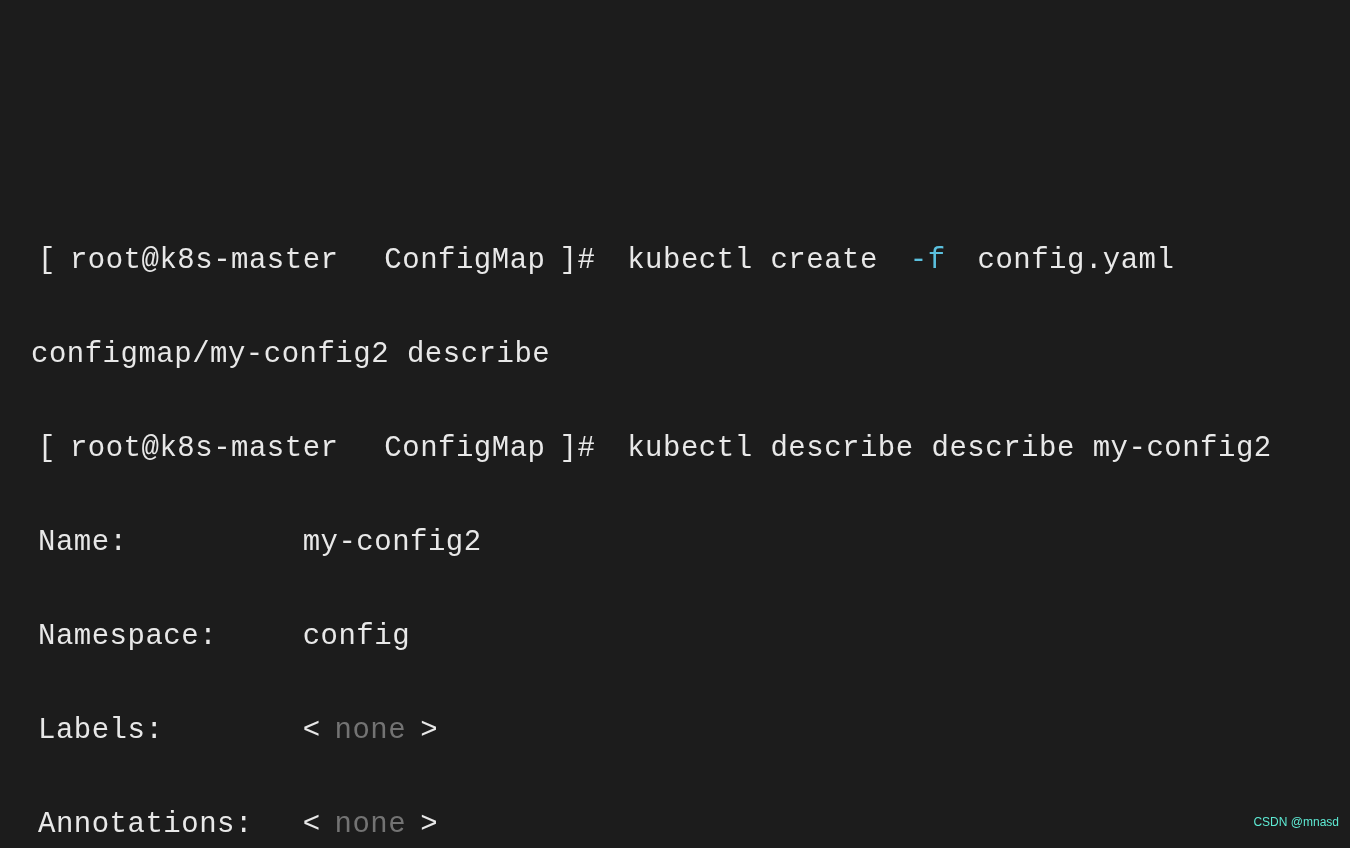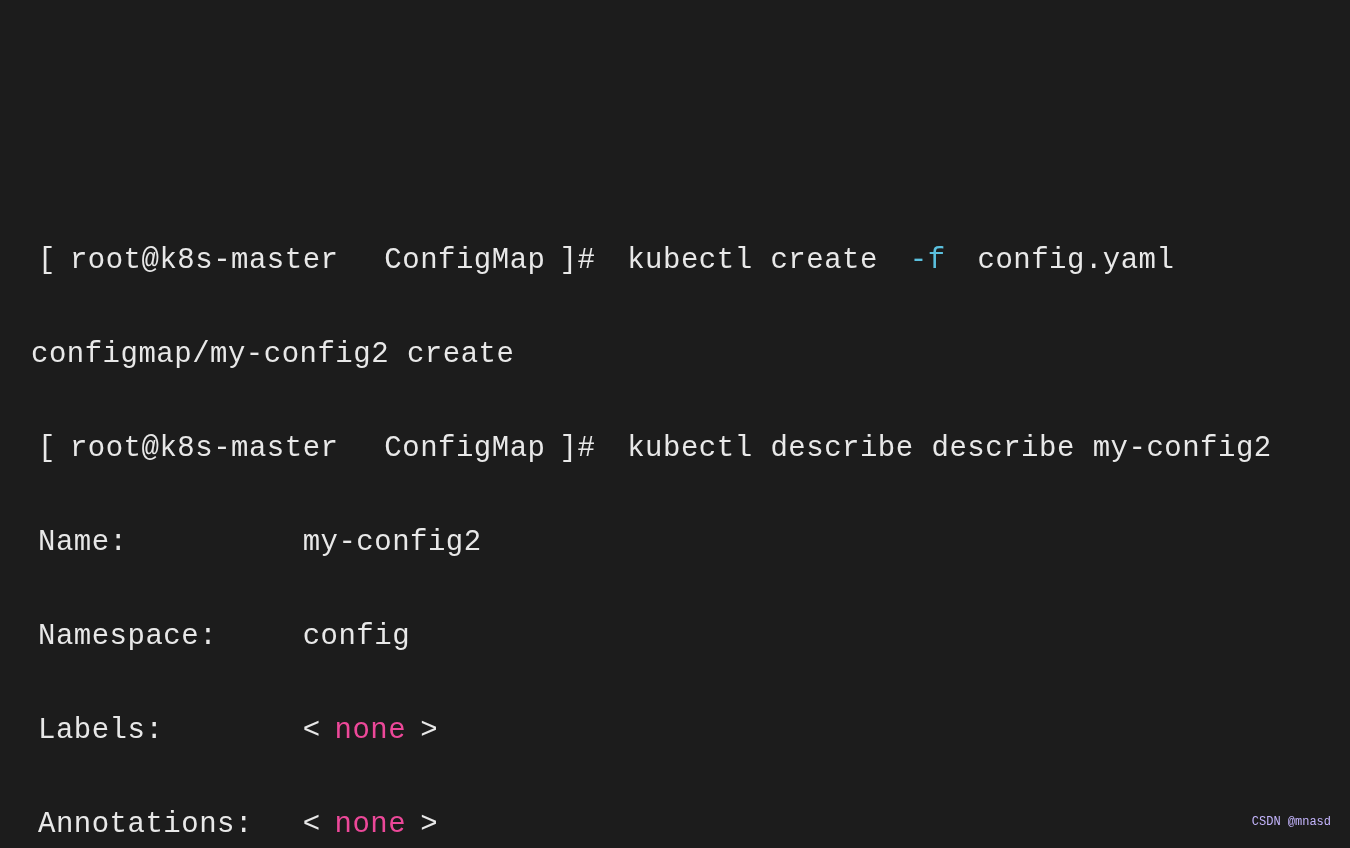--- a/index.html
+++ b/index.html
@@ -10,30 +10,30 @@
       font-size: 29px;
       line-height: 1.38;
       padding: 0 10px;
       width: 1350px;
       height: 848px;
       overflow: hidden;
       white-space: pre;
       letter-spacing: 0.5px;
     }
     .cyan { color: #5bc0de; }
-    .magenta { color: #ec4899; }
+    .magenta { color: #737373; }
     .white { color: #e8e8e8; }
     .bracket { color: #e8e8e8; }
     .watermark {
       position: absolute;
-      right: 12px;
+      right: 4px;
       bottom: 10px;
       font-size: 12px;
-      color: #c4b5fd;
-      font-family: Liberation Mono, monospace;
+      color: #5eead4;
+      font-family: Liberation Sans, sans-serif;
       letter-spacing: 0;
     }
     .line { display: block; }
     .partial-top {
       height: 6px;
       overflow: hidden;
       position: relative;
     }
     .partial-top-inner {
       position: absolute;
@@ -41,21 +41,21 @@
       left: 0;
     }
   </style>
 </head>
 <body>
 
 
 
 <div class="partial-top"><span class="partial-top-inner white">[root@k8s-master ConfigMap]#</span></div>
 <span class="line"><span class="bracket">[</span><span class="white">root@k8s-master</span><span> </span><span class="white">ConfigMap</span><span class="bracket">]# </span><span class="white">kubectl create </span><span class="cyan">-f</span><span class="white"> config.yaml</span></span>
-<span class="line white">configmap/my-config2 create</span>
+<span class="line white">configmap/my-config2 describe</span>
 <span class="line"><span class="bracket">[</span><span class="white">root@k8s-master</span><span> </span><span class="white">ConfigMap</span><span class="bracket">]# </span><span class="white">kubectl describe describe my-config2</span></span>
 <span class="line"><span class="white">Name:         </span><span class="white">my-config2</span></span>
 <span class="line"><span class="white">Namespace:    </span><span class="white">config</span></span>
 <span class="line"><span class="white">Labels:       </span><span class="white">&lt;</span><span class="magenta">none</span><span class="white">&gt;</span></span>
 <span class="line"><span class="white">Annotations:  </span><span class="white">&lt;</span><span class="magenta">none</span><span class="white">&gt;</span></span>
 <span class="line"> </span>
 <span class="line white">Data</span>
 
 
 

